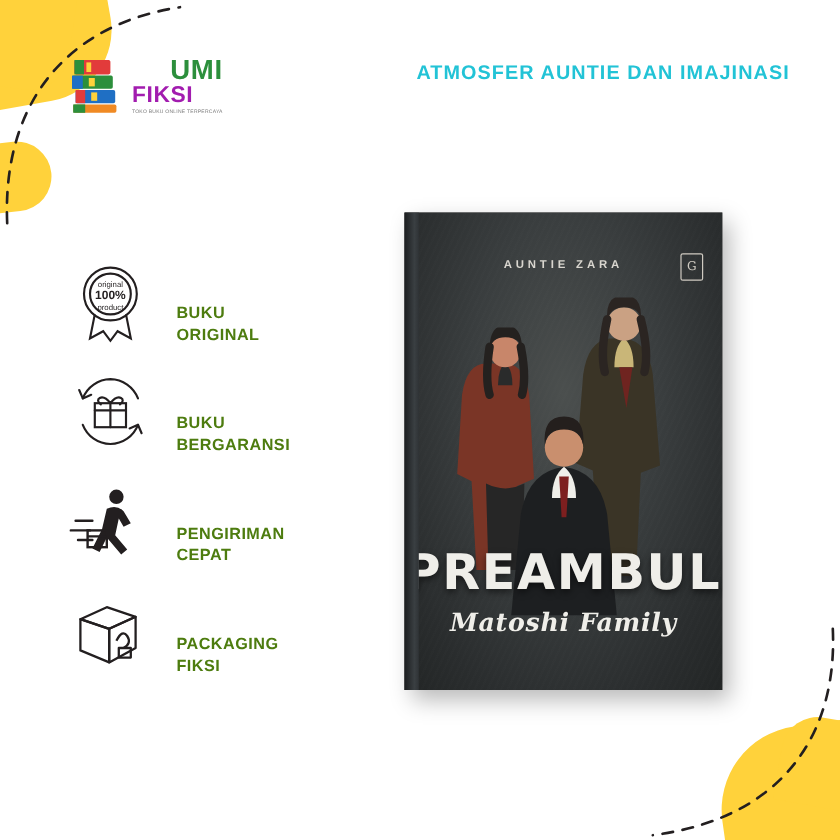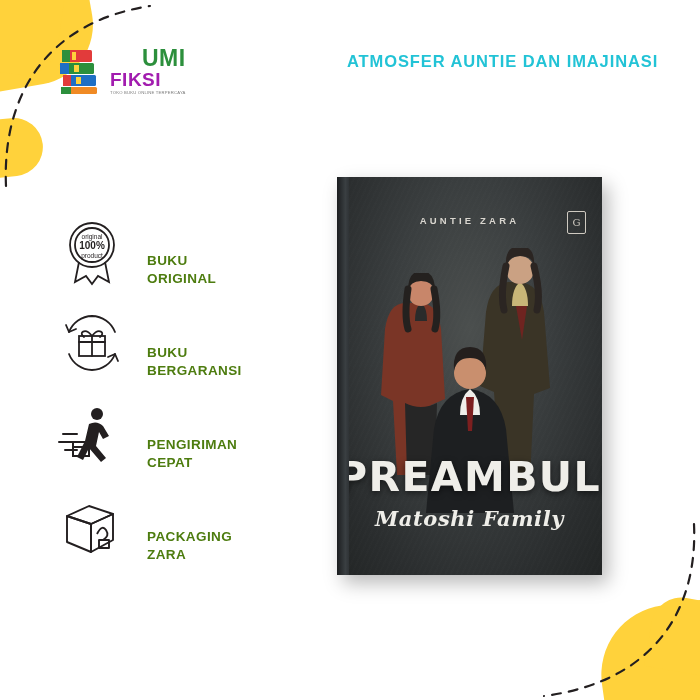--- a/index.html
+++ b/index.html
@@ -365,21 +365,21 @@
         <g fill="none" stroke="#231f20" stroke-width="1.9" stroke-linejoin="round">
           <path d="M12 26 L34 16 L58 24 L36 34 Z"></path>
           <path d="M12 26 V52 L36 62 V34 Z"></path>
           <path d="M36 34 V62 L58 50 V24 Z"></path>
           <path d="M42 44 q5 -10 9 -4 t-3 10"></path>
           <path d="M44 50 h10 v8 h-10 z"></path>
         </g>
       </svg>
     </div>
     <div class="feature-label">PACKAGING
-ZARA</div>
+FIKSI</div>
   </div>
 
 </div>
 
 <div class="book">
   <div class="book-bg"></div>
   <div class="book-texture"></div>
 
   <svg class="fig fig-left" viewBox="0 0 84 210">
     <path d="M42 30 q16 0 20 26 l4 70 -14 6 -6 70 -28 0 -4 -74 -12 -6 4 -66 q4 -26 20 -26 z" fill="#7a3526"></path>

